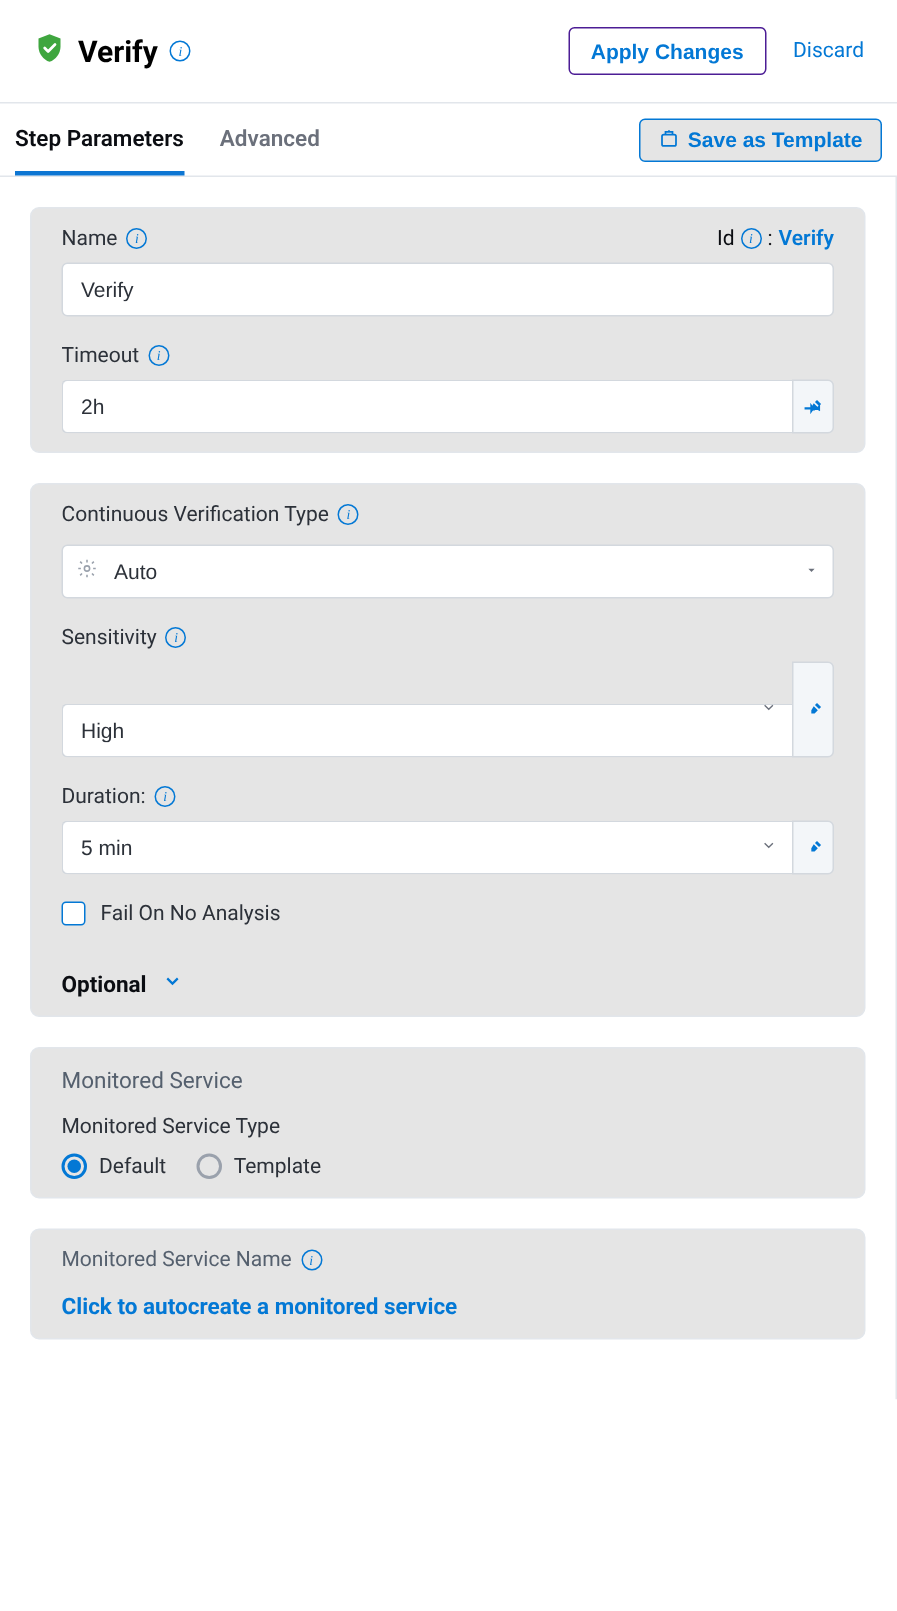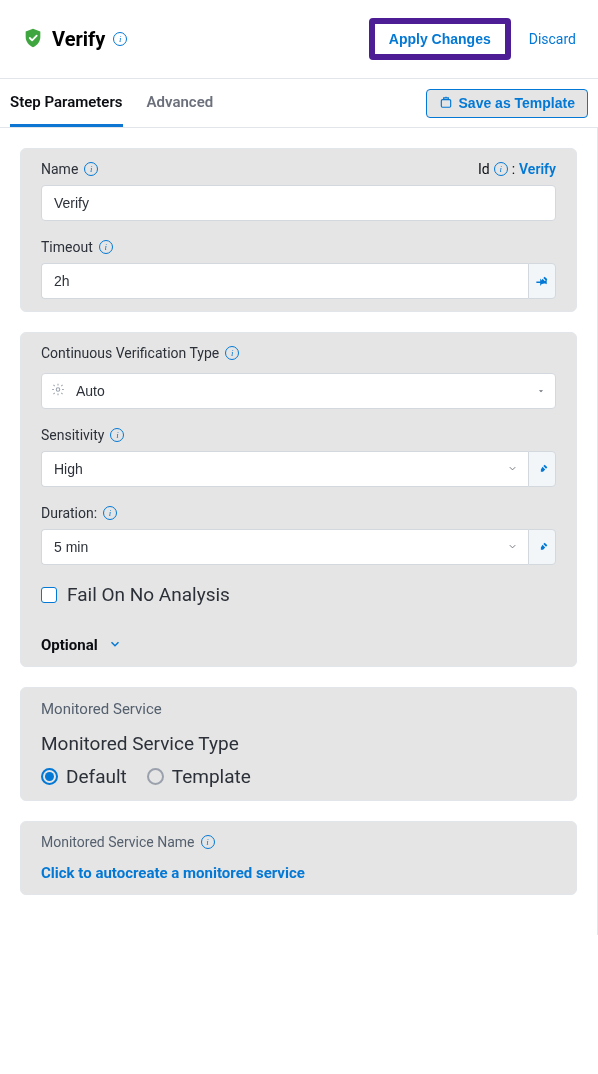--- a/index.html
+++ b/index.html
@@ -45,21 +45,21 @@
       font-family: Georgia, serif;
       line-height: 1;
       vertical-align: middle;
     }
     .header-right {
       display: flex;
       align-items: center;
       gap: 18px;
     }
     .btn-outline {
-      border: 6px solid #4c1d95;
+      border: 1px solid #4c1d95;
       color: #0378d5;
       background: #fff;
       padding: 7px 14px;
       border-radius: 4px;
       font-size: 14px;
       font-weight: 600;
       cursor: pointer;
     }
     .link-discard {
       color: #0378d5;
@@ -266,21 +266,21 @@
     .radio-outer.unchecked {
       border-color: #9aa1ac;
     }
     .radio-inner {
       width: 9px;
       height: 9px;
       background: #0378d5;
       border-radius: 50%;
     }
     .subtype-label {
-      font-size: 19px;
+      font-size: 14px;
       color: #2c3139;
     }
     .auto-link {
       color: #0378d5;
       font-weight: 700;
       font-size: 15px;
       cursor: pointer;
       margin-top: 2px;
       display: inline-block;
     }
@@ -380,21 +380,21 @@
       </div>
     </div>
 
     <div class="field-group">
       <div class="label" style="margin-bottom:8px">
         <span>Sensitivity</span>
         <span class="info-circle">i</span>
       </div>
       <div class="input-with-pin">
         <div class="select-wrap" style="flex:1">
-          <input class="input" style="border-top-right-radius: 0px; border-bottom-right-radius: 0px; border-right: none;" readonly="" value="High">
+          <input class="input" style="border-top-right-radius: 0px; border-bottom-right-radius: 0px; border-right: none; margin-top: 28px;" readonly="" value="High">
           <span class="caret-down">
             <svg width="11" height="11" viewBox="0 0 24 24" fill="none" stroke="#6b707b" stroke-width="2">
                 <path d="M6 9l6 6 6-6"></path>
               </svg>
           </span>
         </div>
         <div class="pin-part">
           <svg width="13" height="13" viewBox="0 0 24 24" fill="#0378d5">
               <path d="M16 3l5 5-2.5 2.5-5-5L16 3zM12 7l5 5-4 4H9v-4l3-5z"></path>
             </svg>

